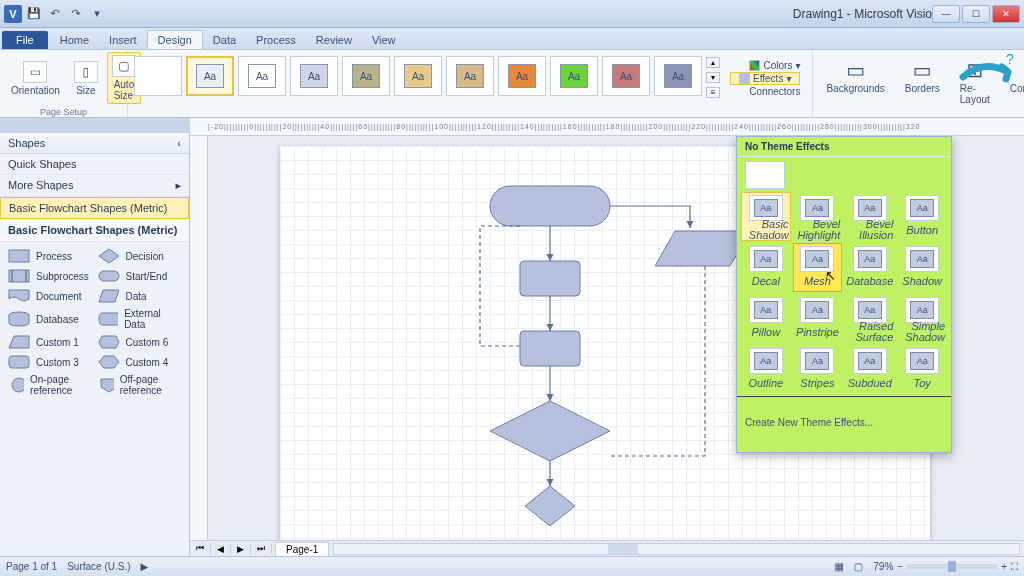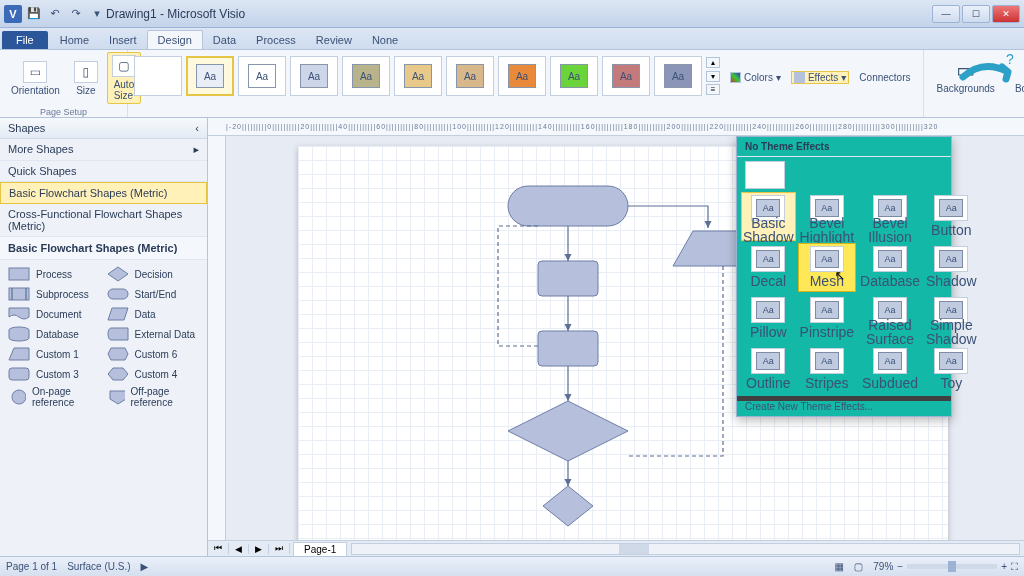--- a/index.html
+++ b/index.html
@@ -3,21 +3,21 @@
 <meta charset="utf-8">
 <style>
 * { margin: 0; padding: 0; box-sizing: border-box; font-family: "Segoe UI", Tahoma, sans-serif; }
 html, body { width: 1024px; height: 576px; overflow: hidden; background: #c9d4e8; }
 
 
 .titlebar { height: 28px; background: linear-gradient(#dce6f4, #c3d3ea); display: flex; align-items: center; padding: 0 4px; border-bottom: 1px solid #9cb3d6; }
 .titlebar .qat { display: flex; gap: 3px; align-items: center; }
 .qat .visio-logo { width: 18px; height: 18px; background: #3b6bb8; color: #fff; font-size: 11px; display: flex; align-items: center; justify-content: center; border-radius: 2px; font-weight: bold; }
 .qat .qat-btn { width: 18px; height: 18px; display: flex; align-items: center; justify-content: center; font-size: 11px; color: #3b5177; }
-.titlebar .title { flex: 1; text-align: left; font-size: 12px; color: #2a3b57; }
+.titlebar .title { flex: 1; text-align: right; font-size: 12px; color: #2a3b57; }
 .titlebar .winctl { display: flex; gap: 2px; }
 .winctl .wc { width: 28px; height: 18px; background: linear-gradient(#eaf0fa,#cfdcef); border: 1px solid #9cb3d6; display: flex; align-items: center; justify-content: center; font-size: 9px; color: #2a3b57; border-radius: 2px; }
 .winctl .wc.close { background: linear-gradient(#e77,#c33); color: #fff; }
 
 
 .tabs { height: 22px; background: linear-gradient(#dce6f4,#cfdcef); display: flex; align-items: flex-end; padding-left: 2px; border-bottom: 1px solid #b4c4db; }
 .tabs .file { background: #2b579a; color: #fff; padding: 3px 14px; font-size: 11px; border-radius: 2px 2px 0 0; margin-right: 2px; }
 .tabs .tab { padding: 3px 10px; font-size: 11px; color: #3b5177; }
 .tabs .tab.active { background: #f3f6fb; border: 1px solid #b4c4db; border-bottom: none; border-radius: 2px 2px 0 0; }
 
@@ -27,33 +27,33 @@
 .rgroup .rrow { flex: 1; display: flex; align-items: center; gap: 4px; padding: 2px 6px; }
 .rgroup .rlabel { font-size: 9px; color: #6a7a96; text-align: center; padding: 1px 0 2px; }
 .rbtn-lg { display: flex; flex-direction: column; align-items: center; gap: 2px; padding: 2px 4px; font-size: 10px; color: #3b5177; border: 1px solid transparent; }
 .rbtn-lg .ic { width: 24px; height: 22px; background: #fff; border: 1px solid #c3cfde; display: flex; align-items: center; justify-content: center; font-size: 12px; }
 .rbtn-lg.selected { background: #fff1b8; border: 1px solid #e6c546; border-radius: 2px; }
 
 .theme-gallery { display: flex; gap: 4px; padding: 6px 6px 2px; flex-wrap: nowrap; overflow: hidden; }
 .theme-swatch { width: 48px; height: 40px; background: #fff; border: 1px solid #c3cfde; display: flex; align-items: center; justify-content: center; position: relative; }
 .theme-swatch.sel { border: 2px solid #e6c546; background: #fff9dd; }
 .theme-swatch .aa { width: 28px; height: 24px; border: 1px solid #8796ad; display: flex; align-items: center; justify-content: center; font-size: 10px; color: #3b5177; background: #e9edf5; }
-.theme-ctrl { display: flex; flex-direction: row; align-items: center; gap: 10px; padding: 4px 6px 2px; font-size: 10px; color: #3b5177; }
+.theme-ctrl { display: flex; flex-direction: column; align-items: flex-end; gap: 1px; padding: 4px 6px 2px; font-size: 10px; color: #3b5177; }
 .theme-ctrl .tc { display: flex; align-items: center; gap: 3px; }
 .tc .sw { width: 11px; height: 11px; border: 1px solid #b4c4db; }
 
 .ribbon-right { display: flex; align-items: flex-start; gap: 10px; padding: 6px 8px; }
 .ribbon-right .rbtn-lg .ic { border: none; background: transparent; font-size: 20px; }
 
 .help-curl { position: absolute; right: 6px; top: 2px; width: 60px; height: 40px; color: #2da0c8; font-size: 26px; }
 
 
 .mainrow { display: flex; height: calc(576px - 28px - 22px - 68px - 20px); }
 
-.shapes-pane { width: 208px; background: #eef2f8; border-right: 1px solid #b4c4db; display: flex; flex-direction: column; font-size: 11px; color: #2a3b57; }
+.shapes-pane { width: 190px; background: #eef2f8; border-right: 1px solid #b4c4db; display: flex; flex-direction: column; font-size: 11px; color: #2a3b57; margin-top: 15px; }
 .shapes-pane .hdr { padding: 4px 8px; background: linear-gradient(#f6f9fc,#e4ebf5); border-bottom: 1px solid #cfd9e8; display: flex; justify-content: space-between; }
 .shapes-pane .sec { padding: 4px 8px; border-bottom: 1px solid #dfe6f1; background: #eef2f8; display: flex; justify-content: space-between; }
 .shapes-pane .sec.sel { background: #fff1b8; border: 1px solid #e6c546; }
 .shapes-pane .grouptitle { font-weight: bold; padding: 5px 8px; background: #f4f7fb; border-bottom: 1px solid #dfe6f1; }
 .shapes-pane .shape-list { display: grid; grid-template-columns: 1fr 1fr; gap: 4px 6px; padding: 6px 8px; }
 .shape-item { display: flex; align-items: center; gap: 6px; font-size: 10px; }
 .shape-item .sic { width: 22px; height: 16px; }
 
 
 .canvas-wrap { flex: 1; display: flex; flex-direction: column; background: #e7ecf4; position: relative; }
@@ -66,32 +66,32 @@
 .fc-line { stroke: #5d6f93; stroke-width: 1.2; fill: none; }
 .fc-dash { stroke-dasharray: 4 3; }
 
 .hscroll { height: 16px; background: #e4ebf5; border-top: 1px solid #c3cfde; display: flex; align-items: center; font-size: 9px; }
 .hscroll .nav { padding: 0 6px; border-right: 1px solid #c3cfde; }
 .hscroll .tab { padding: 1px 10px; background: #fff; border: 1px solid #c3cfde; border-bottom: none; font-size: 10px; margin-left: 3px; }
 .hscroll .track { flex: 1; height: 12px; background: #eef2f8; border: 1px solid #c3cfde; margin: 0 4px; position: relative; }
 .hscroll .thumb { position: absolute; left: 40%; width: 30px; height: 100%; background: #cfd9e8; }
 
 
-.effects-panel { position: absolute; right: 72px; top: 0; width: 216px; background: #14b8a6; border: 1px solid #9cb3d6; box-shadow: 0 3px 10px rgba(0,0,0,.3); font-size: 10px; z-index: 50; padding-bottom: 4px; }
+.effects-panel { position: absolute; right: 72px; top: 0; width: 216px; background: #bef264; border: 1px solid #9cb3d6; box-shadow: 0 3px 10px rgba(0,0,0,.3); font-size: 10px; z-index: 50; padding-bottom: 4px; }
 .effects-panel .ep-hdr { padding: 4px 8px; font-weight: bold; color: #2a3b57; border-bottom: 1px solid #dfe6f1; }
 .effects-panel .ep-sub { padding: 3px 8px 1px; font-weight: bold; color: #2a3b57; }
 .ep-grid { display: grid; grid-template-columns: repeat(4, 1fr); gap: 2px 2px; padding: 2px 4px; }
 .ep-item { display: flex; flex-direction: column; align-items: center; gap: 1px; padding: 2px 1px; border: 1px solid transparent; }
 .ep-item.sel { background: #fff1b8; border: 1px solid #e6c546; }
 .ep-item.hover { background: #ffe857; border: 1px solid #d4b519; }
 .ep-item .thumb { width: 34px; height: 26px; background: #fff; border: 1px solid #c3cfde; display: flex; align-items: center; justify-content: center; }
 .ep-item .thumb .aa { width: 24px; height: 18px; border: 1px solid #7d8ba5; background: #c1cbe0; font-size: 9px; display: flex; align-items: center; justify-content: center; color: #3b5177; }
-.ep-item .lbl { font-size: 14px; color: #3b5177; text-align: center; line-height: 1; height: 16px; display:flex; align-items:center; }
+.ep-item .lbl { font-size: 11px; color: #3b5177; text-align: right; line-height: 1; height: 16px; display:flex; align-items:center;font-style:italic; }
 .ep-none { width: 40px; height: 28px; background: #fff; border: 1px solid #c3cfde; margin: 4px 8px 1px; }
-.ep-foot { border-top: 5px solid #404040; padding: 0 8px; color: #3b5177; }
+.ep-foot { border-top: 1px solid #404040; padding: 20px 8px; color: #3b5177; }
 
 
 .status { height: 20px; background: linear-gradient(#eaf0fa,#d5dfee); border-top: 1px solid #b4c4db; display: flex; align-items: center; font-size: 10px; color: #3b5177; padding: 0 6px; gap: 10px; }
 .status .spacer { flex: 1; }
 .status .zoom { display: flex; align-items: center; gap: 4px; }
 .status .zbar { width: 90px; height: 5px; background: #cfd9e8; position: relative; }
 .status .zbar .zth { position: absolute; left: 45%; top: -3px; width: 8px; height: 11px; background: #9cb3d6; }
 </style>
 </head>
 <body>
@@ -113,21 +113,21 @@
 </div>
 
 <div class="tabs">
   <div class="file">File</div>
   <div class="tab">Home</div>
   <div class="tab">Insert</div>
   <div class="tab active">Design</div>
   <div class="tab">Data</div>
   <div class="tab">Process</div>
   <div class="tab">Review</div>
-  <div class="tab">None</div>
+  <div class="tab">View</div>
 
 </div>
 
 <div class="ribbon">
   <div class="rgroup" style="width:128px">
     <div class="rrow">
       <div class="rbtn-lg">
           <div class="ic">▭</div>
           <span>Orientation</span>
         </div>
@@ -179,21 +179,21 @@
       <div class="theme-swatch">
           <div class="aa" style="background:#8a95b8">Aa</div>
         </div>
       <div style="display:flex;flex-direction:column;justify-content:space-between;padding:1px 0">
         <div style="width:14px;height:11px;border:1px solid #b4c4db;font-size:8px;text-align:center">▴</div>
         <div style="width:14px;height:11px;border:1px solid #b4c4db;font-size:8px;text-align:center">▾</div>
         <div style="width:14px;height:11px;border:1px solid #b4c4db;font-size:8px;text-align:center">≡</div>
       </div>
       <div class="theme-ctrl">
         <div class="tc"><span class="sw" style="background:linear-gradient(45deg,#c33,#3c3,#33c)"></span><span>Colors</span> ▾</div>
-        <div class="tc" style="background:#fff1b8;border:1px solid #e6c546;padding:0 2px"><span class="sw" style="background:#b6c0dc"></span><span>Effects</span> ▾</div>
+        <div class="tc" style="background:#fff1b8;border:1px solid #e6c546;padding:0 8px"><span class="sw" style="background:#b6c0dc"></span><span>Effects</span> ▾</div>
         <div class="tc">
             <span>Connectors</span>
           </div>
       </div>
     </div>
   </div>
 
   <div class="ribbon-right" style="color:#b4c4db">
     <div class="rbtn-lg">
         <div class="ic">▭</div>
@@ -222,31 +222,28 @@
 </div>
 
 <div class="mainrow">
 
   <div class="shapes-pane">
     <div class="hdr">
         <span>Shapes</span>
         <span>‹</span>
       </div>
     <div class="sec">
+        <span>Quick Shapes</span>
+      </div>
+    <div class="sec">
         <span>More Shapes</span>
         <span>▸</span>
       </div>
-    <div class="sec">
-        <span>Quick Shapes</span>
-      </div>
     <div class="sec sel">
         <span>Basic Flowchart Shapes (Metric)</span>
-      </div>
-    <div class="sec">
-        <span>Cross-Functional Flowchart Shapes (Metric)</span>
       </div>
     <div class="grouptitle">Basic Flowchart Shapes (Metric)</div>
     <div class="shape-list">
       <div class="shape-item">
           <svg class="sic">
             <rect x="1" y="2" width="20" height="12" class="fc-shape"></rect>
           </svg>
           <span>Process</span>
         </div>
       <div class="shape-item">

